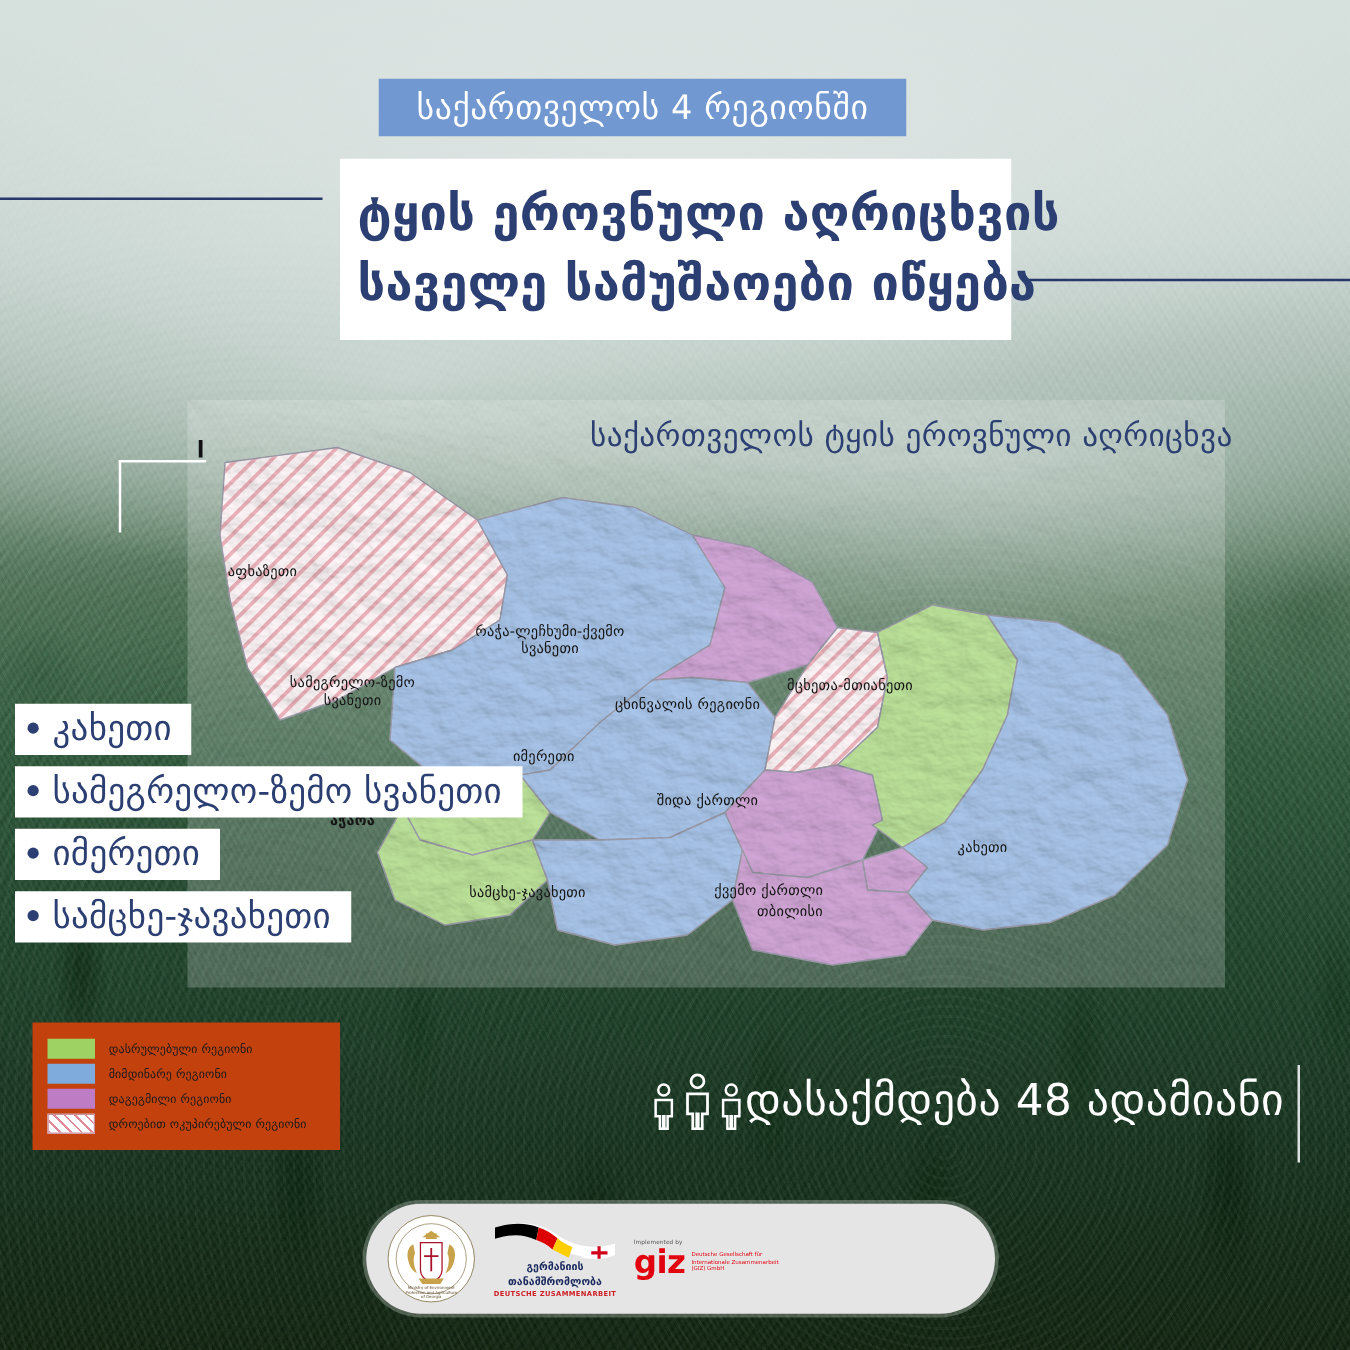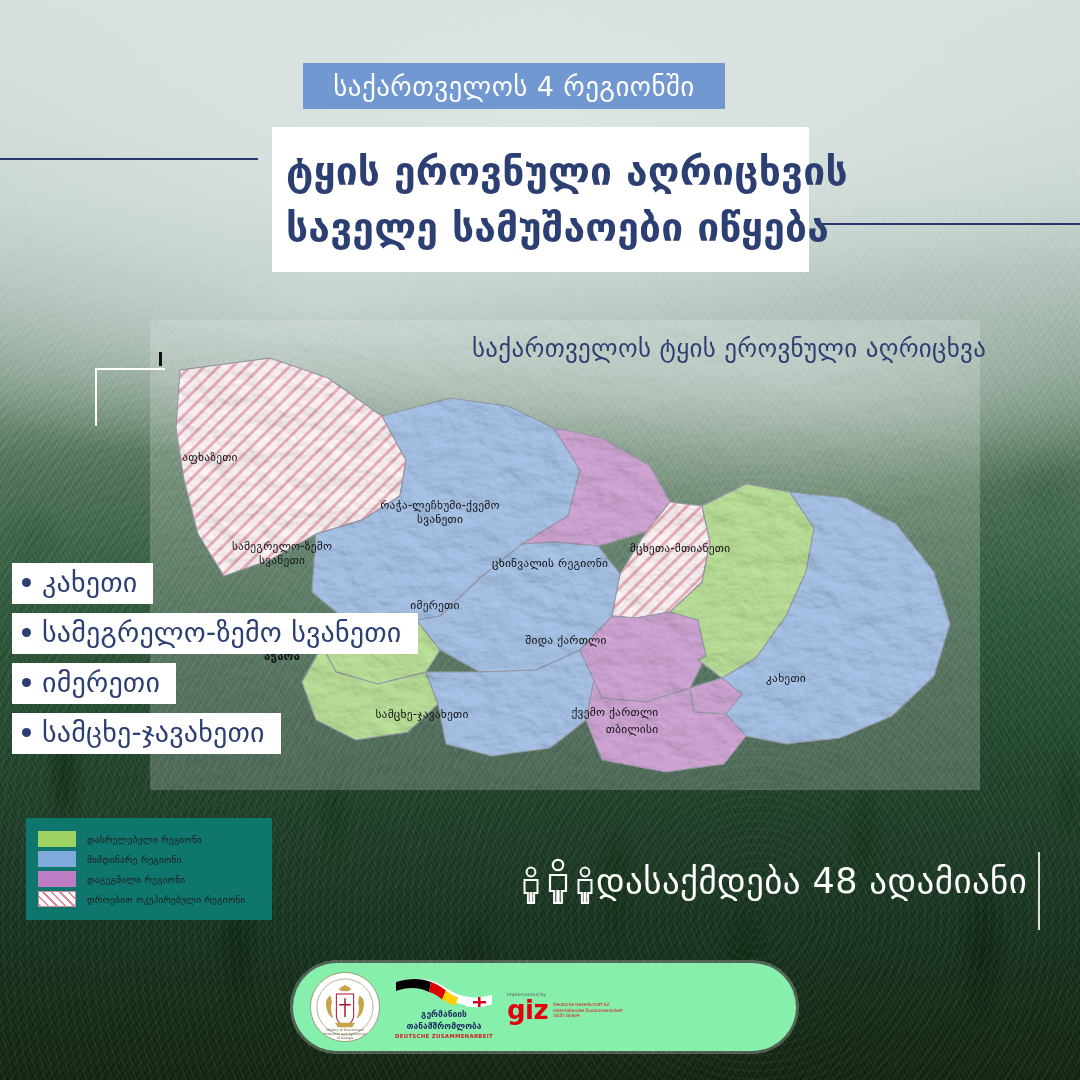--- a/index.html
+++ b/index.html
@@ -102,21 +102,21 @@
   }
   .bullet .dot {
     width:9px; height:9px; border-radius:50%; background:#2c3f72;
     margin-right:11px; flex:none;
   }
   .bullet-row { display:block; }
 
   
   .legend {
     position:absolute; left:26px; top:818px; width:246px;
-    background:#0f766e; padding:9px 10px 9px 12px; z-index:6;
+    background:#c2410c; padding:9px 10px 9px 12px; z-index:6;
   }
   .legend-row { display:flex; align-items:center; margin:4px 0; }
   .swatch { width:38px; height:16px; flex:none; margin-right:11px; }
   .swatch.hatch {
     background:#ffffff; border:1px solid #c98f9d;
     background-image:repeating-linear-gradient(45deg,#e08898 0 1.5px,transparent 1.5px 6px);
   }
   .legend-txt { color:#1b1b1b; font-size:9.5px; letter-spacing:.1px; white-space:nowrap; }
 
   
@@ -129,21 +129,21 @@
     color:#ffffff; font-size:35px; white-space:nowrap; letter-spacing:.4px;
   }
   .right-rule {
     position:absolute; left:1038px; top:852px; width:2px; height:78px;
     background:rgba(255,255,255,.85); z-index:6;
   }
 
   
   .footer {
     position:absolute; left:293px; top:963px; width:503px; height:88px;
-    background:#86efac; border-radius:44px; z-index:7;
+    background:#e5e5e5; border-radius:44px; z-index:7;
     display:flex; align-items:center; padding:0 16px; gap:10px;
     box-shadow:0 0 0 3px rgba(255,255,255,.25);
   }
   .f-seal { width:72px; height:72px; flex:none; }
   .f-flag { width:106px; flex:none; display:flex; flex-direction:column; align-items:center; }
   .f-flag svg { width:100px; height:33px; }
   .f-flag .gtxt { color:#1b2a5e; font-size:8.5px; line-height:1.22; text-align:center; font-weight:bold; margin-top:1px;}
   .f-flag .dtxt { color:#cf2027; font-size:5.4px; letter-spacing:.3px; margin-top:2px; font-weight:bold;}
   .f-giz { flex:none; width:116px; }
   .f-giz .impl { color:#555; font-size:4.6px; margin-bottom:2px; letter-spacing:.1px;}

